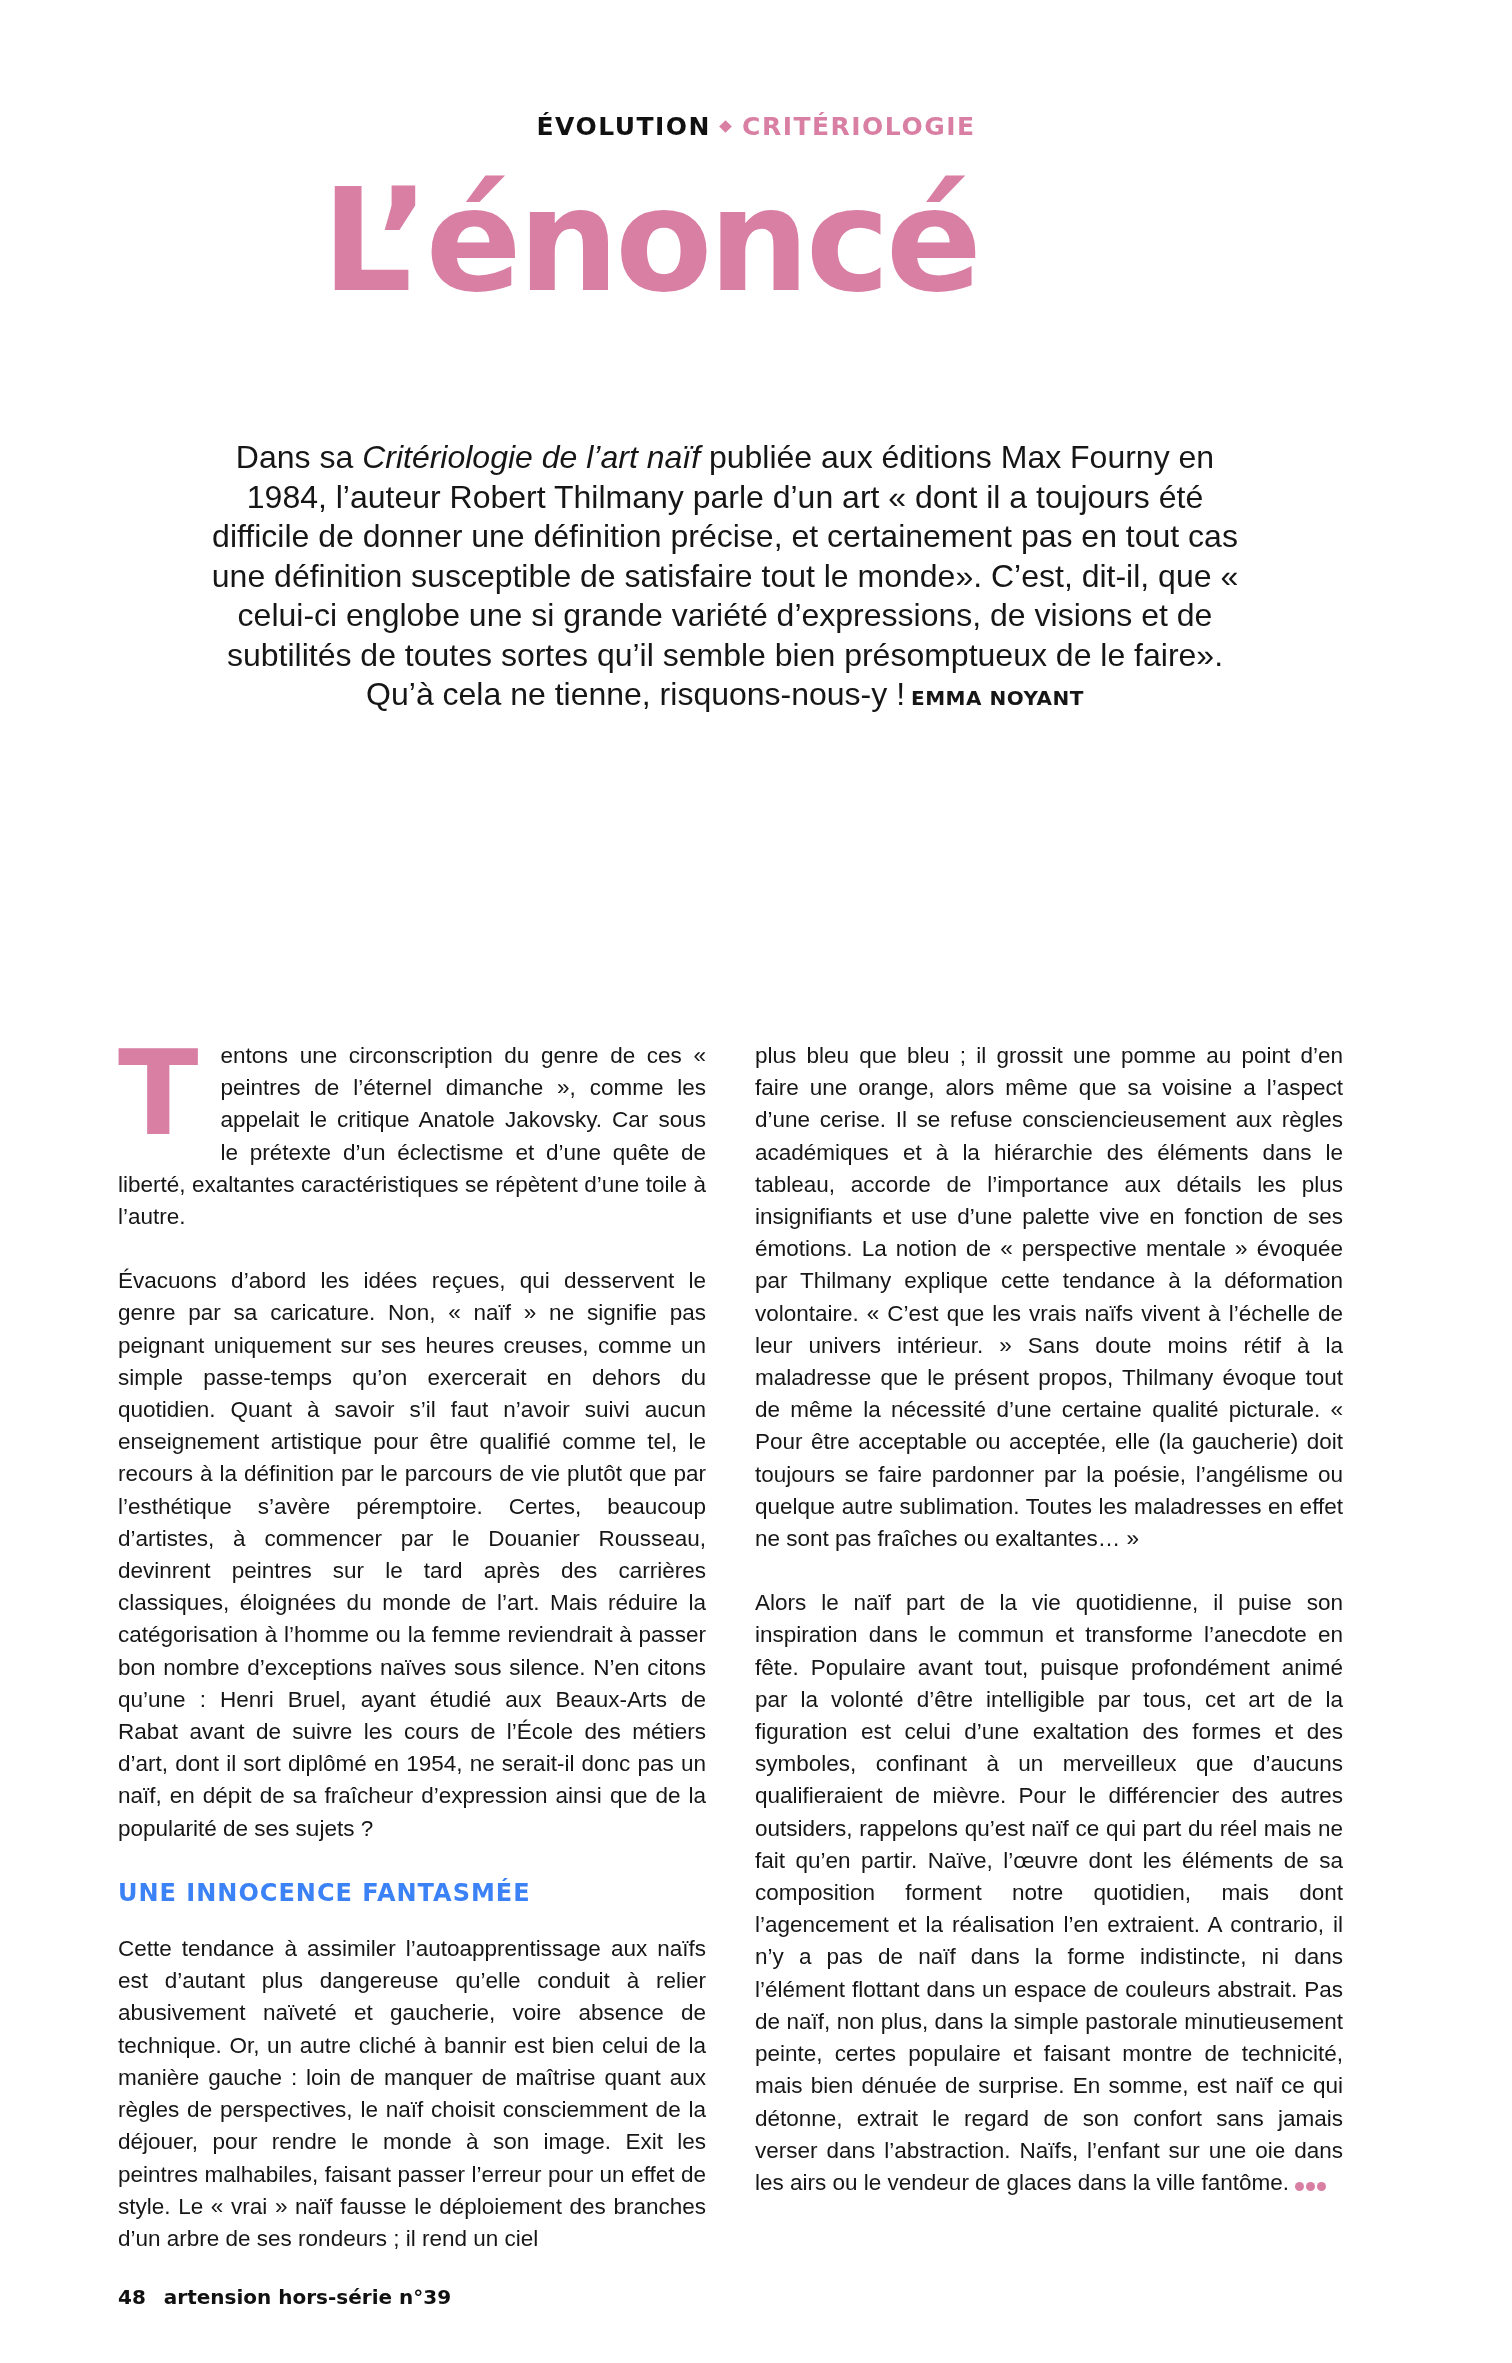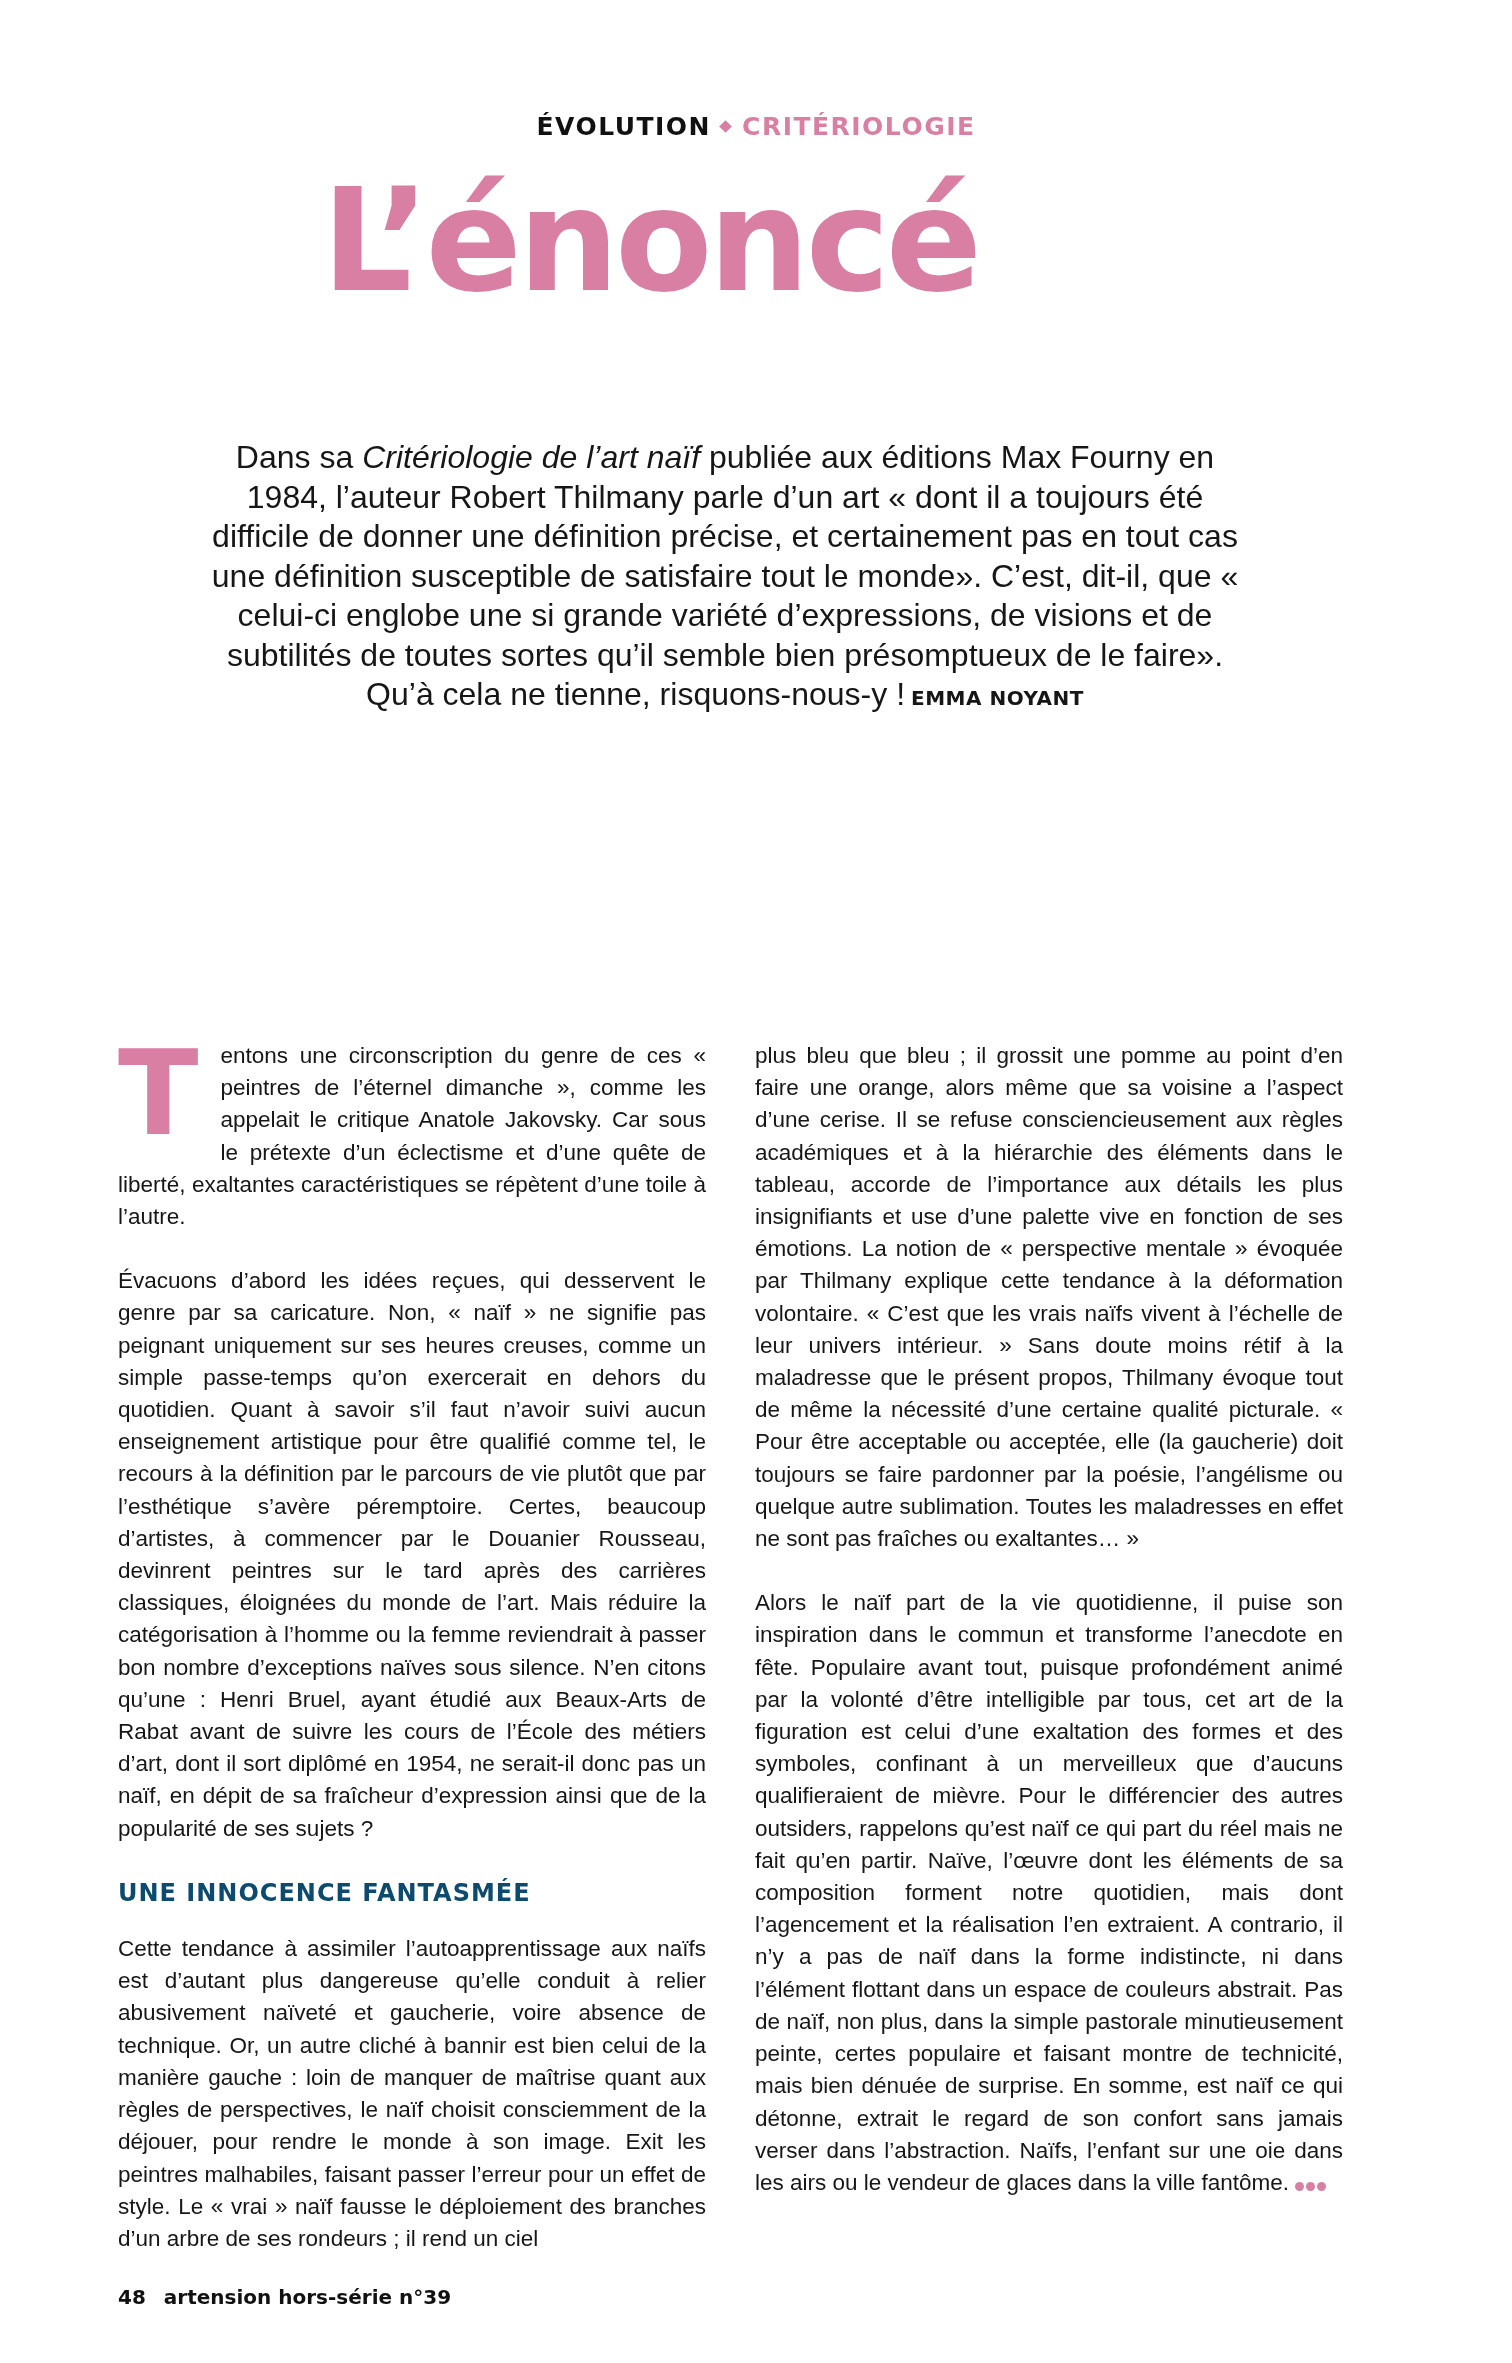--- a/index.html
+++ b/index.html
@@ -93,21 +93,21 @@
       font-weight: bold;
       color: #d97fa3;
       font-size: 118px;
       line-height: 98px;
       margin: 4px 22px 0 0;
       height: 96px;
     }
     .subhead {
       font-family: "DejaVu Sans", sans-serif;
       font-weight: bold;
-      color: #0c4a6e;
+      color: #3b82f6;
       font-size: 24px;
       letter-spacing: 1px;
       margin: 12px 0 24px 0;
       text-align: left;
     }
     .endmark {
       display: inline-block;
       margin-left: 6px;
       vertical-align: middle;
     }

